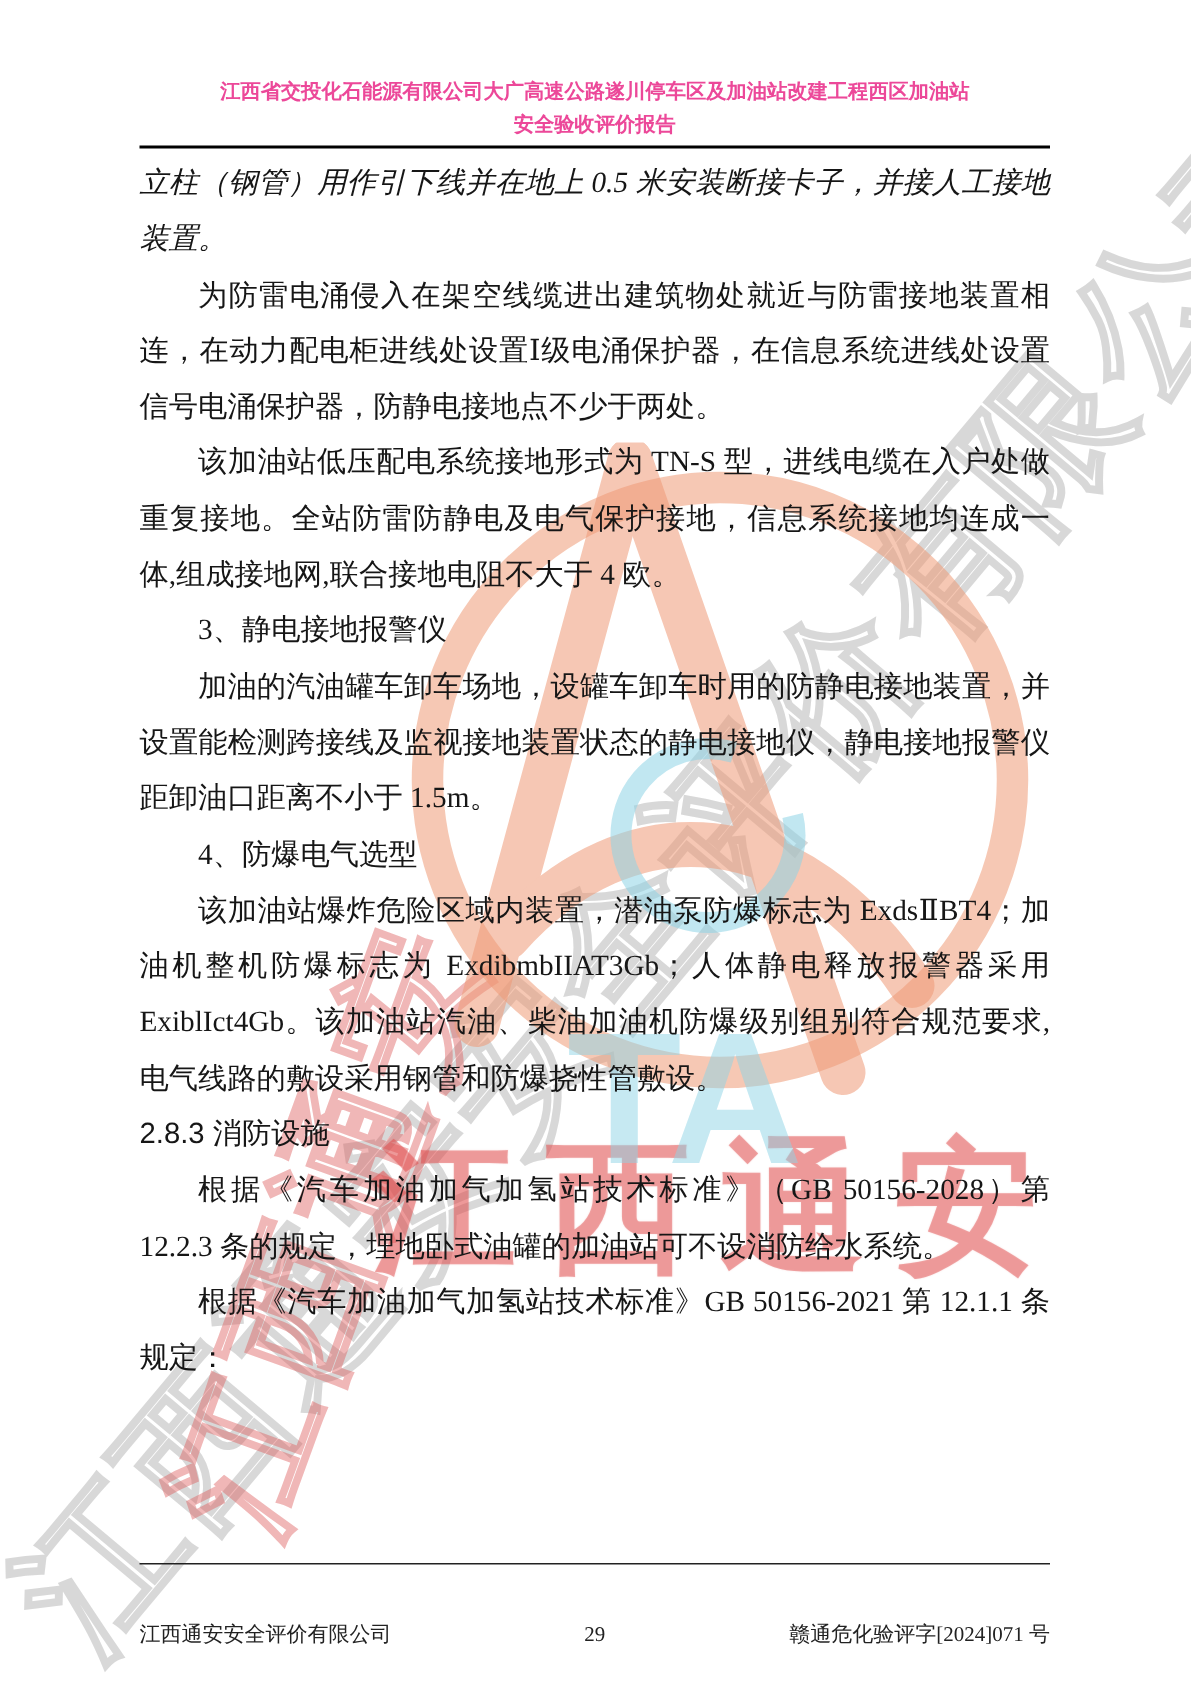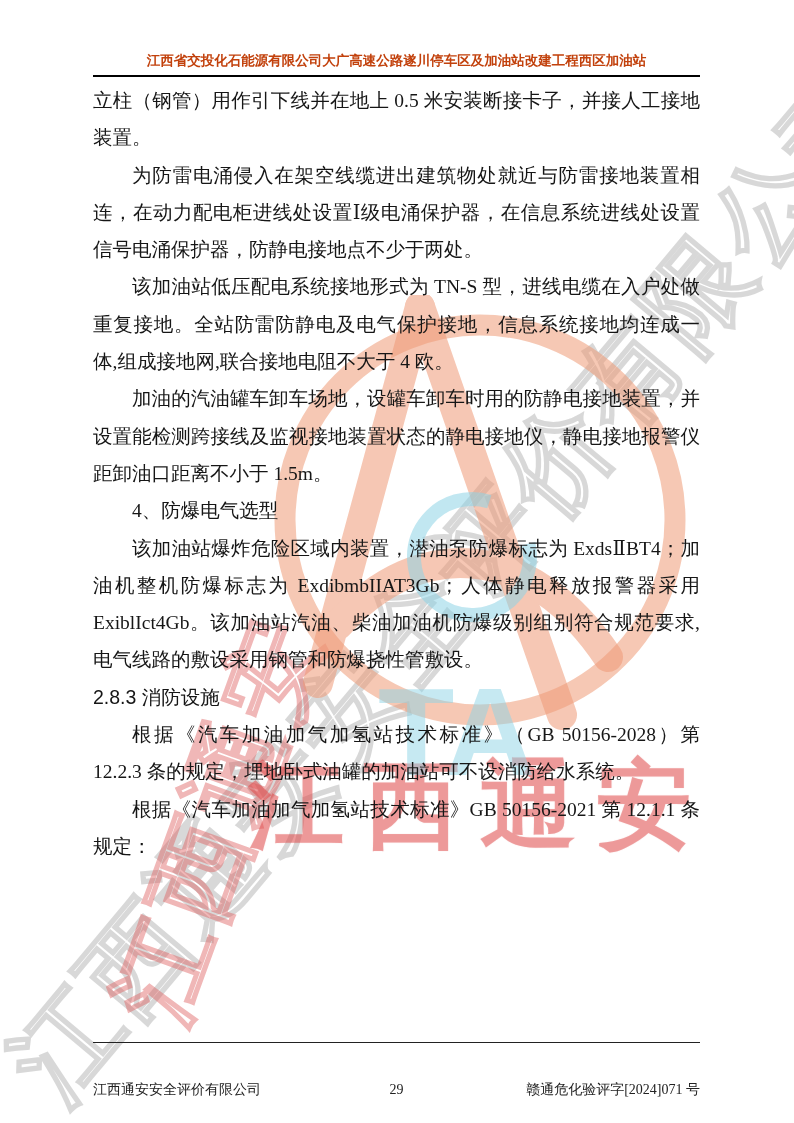--- a/index.html
+++ b/index.html
@@ -70,21 +70,21 @@
     z-index: 1;
     padding: 0 94px 0 93px;
   }
   .doc-header {
     padding-top: 50px;
     padding-bottom: 3px;
     text-align: center;
     font-weight: bold;
     font-size: 13.5px;
     line-height: 22px;
-    color: #c2410c;
+    color: #ec4899;
     border-bottom: 2.5px solid #000000;
   }
   .doc-body {
     padding-top: 5px;
     font-size: 19.5px;
     line-height: 37.3px;
     text-align: justify;
     text-align-last: left;
     color: #161616;
   }
@@ -94,20 +94,21 @@
   .para.body {
     text-indent: 2em;
   }
   .para.heading {
     font-weight: normal;
     font-family: "Liberation Sans", "DejaVu Sans", sans-serif;
     text-indent: 0;
   }
   .para.continuation {
     text-indent: 0;
+    font-style: italic;
   }
 
   
   .doc-footer {
     position: absolute;
     z-index: 1;
     top: 1042px;
     left: 93px;
     width: 607px;
     border-top: 1.5px solid #222222;
@@ -146,27 +147,29 @@
 
       <circle cx="212" cy="262" r="58" fill="none" stroke="#8ed4e6" stroke-width="14" opacity="0.55" stroke-dasharray="250 60" transform="rotate(40 212 262)"></circle>
       <text x="118" y="480" font-size="125" font-weight="bold" font-family="Liberation Sans, sans-serif" fill="#8ed4e6" opacity="0.5">TA</text>
     </svg>
   </div>
 
   <div class="content">
 
     <div class="doc-header">
       <div>江西省交投化石能源有限公司大广高速公路遂川停车区及加油站改建工程西区加油站</div>
+      <div>安全验收评价报告</div>
     </div>
 
     <div class="doc-body">
 
     <p class="para continuation">立柱（钢管）用作引下线并在地上 0.5 米安装断接卡子，并接人工接地装置。</p>
         <p class="para body">为防雷电涌侵入在架空线缆进出建筑物处就近与防雷接地装置相连，在动力配电柜进线处设置Ⅰ级电涌保护器，在信息系统进线处设置信号电涌保护器，防静电接地点不少于两处。</p>
         <p class="para body">该加油站低压配电系统接地形式为 TN-S 型，进线电缆在入户处做重复接地。全站防雷防静电及电气保护接地，信息系统接地均连成一体,组成接地网,联合接地电阻不大于 4 欧。</p>
+        <p class="para body">3、静电接地报警仪</p>
         <p class="para body">加油的汽油罐车卸车场地，设罐车卸车时用的防静电接地装置，并设置能检测跨接线及监视接地装置状态的静电接地仪，静电接地报警仪距卸油口距离不小于 1.5m。</p>
         <p class="para body">4、防爆电气选型</p>
         <p class="para body">该加油站爆炸危险区域内装置，潜油泵防爆标志为 ExdsⅡBT4；加油机整机防爆标志为 ExdibmbIIAT3Gb；人体静电释放报警器采用 ExiblIct4Gb。该加油站汽油、柴油加油机防爆级别组别符合规范要求, 电气线路的敷设采用钢管和防爆挠性管敷设。</p>
         <p class="para heading">2.8.3 消防设施</p>
         <p class="para body">根据《汽车加油加气加氢站技术标准》（GB 50156-2028）第 12.2.3 条的规定，埋地卧式油罐的加油站可不设消防给水系统。</p>
         <p class="para body">根据《汽车加油加气加氢站技术标准》GB 50156-2021 第 12.1.1 条规定：</p>
       </div>
   </div>
 
   <div class="doc-footer">

